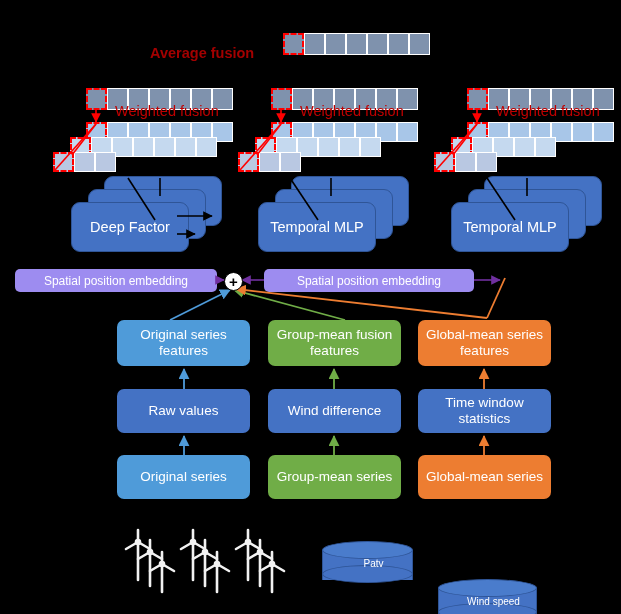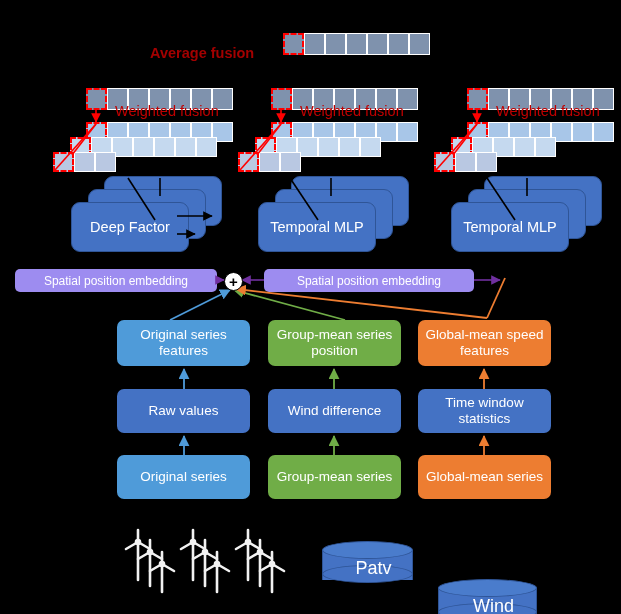--- a/index.html
+++ b/index.html
@@ -33,21 +33,21 @@
   .lbl.avg{color:#a30000;font-weight:700;}
 
   .cyl{position:absolute;}
   .cyl .body{position:absolute;left:0;right:0;background:#4472c4;
         border-left:1px solid #2f5597;border-right:1px solid #2f5597;}
   .cyl .top{position:absolute;left:0;right:0;border-radius:50%;
         background:#4a7ccc;border:1px solid #2f5597;box-sizing:border-box;}
   .cyl .bot{position:absolute;left:0;right:0;border-radius:50%;
         background:#4472c4;border:1px solid #2f5597;box-sizing:border-box;}
   .cyl .cap{position:absolute;left:12px;right:0;text-align:center;color:#fff;
-        font-size:18px;}
+        font-size:10px;}
 
   svg.ov{position:absolute;left:0;top:0;width:621px;height:614px;
          pointer-events:none;}
   .turb{position:absolute;}
 </style>
 </head>
 <body>
 
 <div id="stage">
 
@@ -197,24 +197,24 @@
   <div style="position:absolute;left:224px;top:272px;width:17px;height:17px;border-radius:50%;
               background:#ffffff;border:1.5px solid #000;display:flex;align-items:center;
               justify-content:center;font-size:15px;font-weight:700;color:#000;line-height:1;z-index:5;">
     <span>+</span>
   </div>
 
   <div class="rbox" style="left:117px;top:320px;width:133px;height:46px;background:#4f9bd9;font-size:13.5px;">
     <span>Original series features</span>
   </div>
   <div class="rbox" style="left:268px;top:320px;width:133px;height:46px;background:#70ad47;font-size:13.5px;">
-    <span>Group-mean series position</span>
+    <span>Group-mean fusion features</span>
   </div>
   <div class="rbox" style="left:418px;top:320px;width:133px;height:46px;background:#ed7d31;font-size:13.5px;">
-    <span>Global-mean speed features</span>
+    <span>Global-mean series features</span>
   </div>
 
   <div class="rbox" style="left:117px;top:389px;width:133px;height:44px;background:#4472c4;font-size:13.5px;">
     <span>Raw values</span>
   </div>
   <div class="rbox" style="left:268px;top:389px;width:133px;height:44px;background:#4472c4;font-size:13.5px;">
     <span>Wind difference</span>
   </div>
   <div class="rbox" style="left:117px;top:455px;width:133px;height:44px;background:#4f9bd9;font-size:13.5px;">
     <span>Original series</span>

